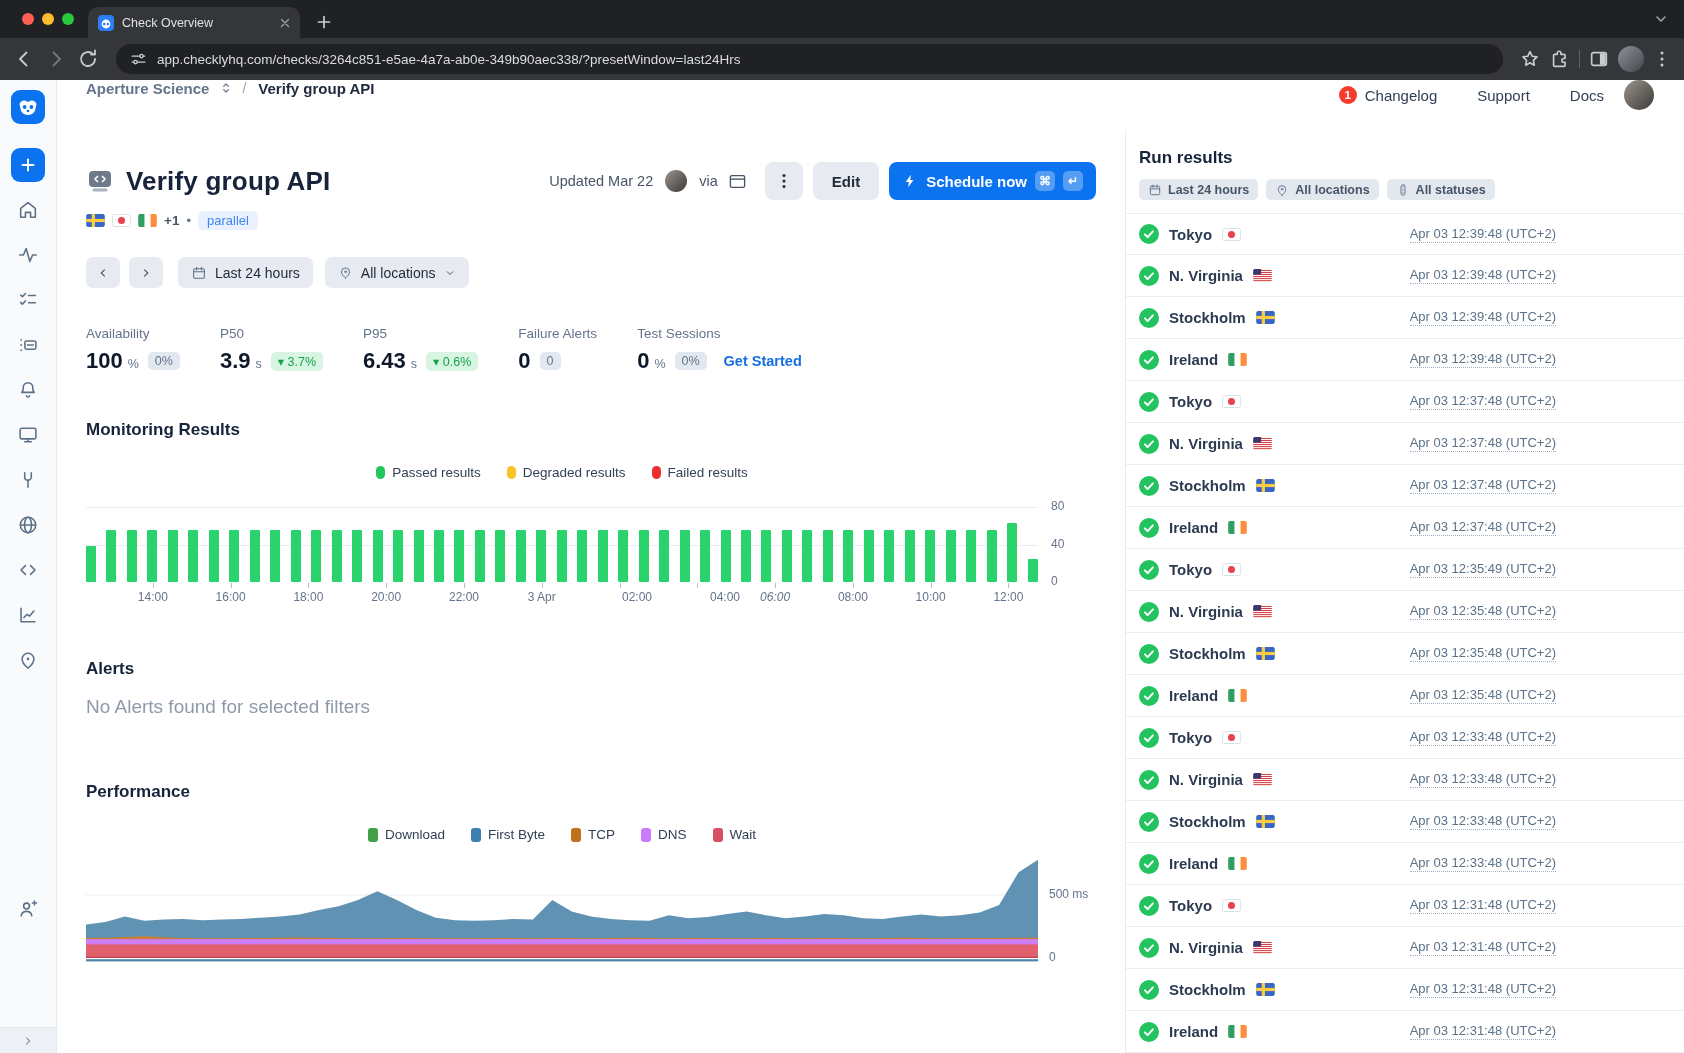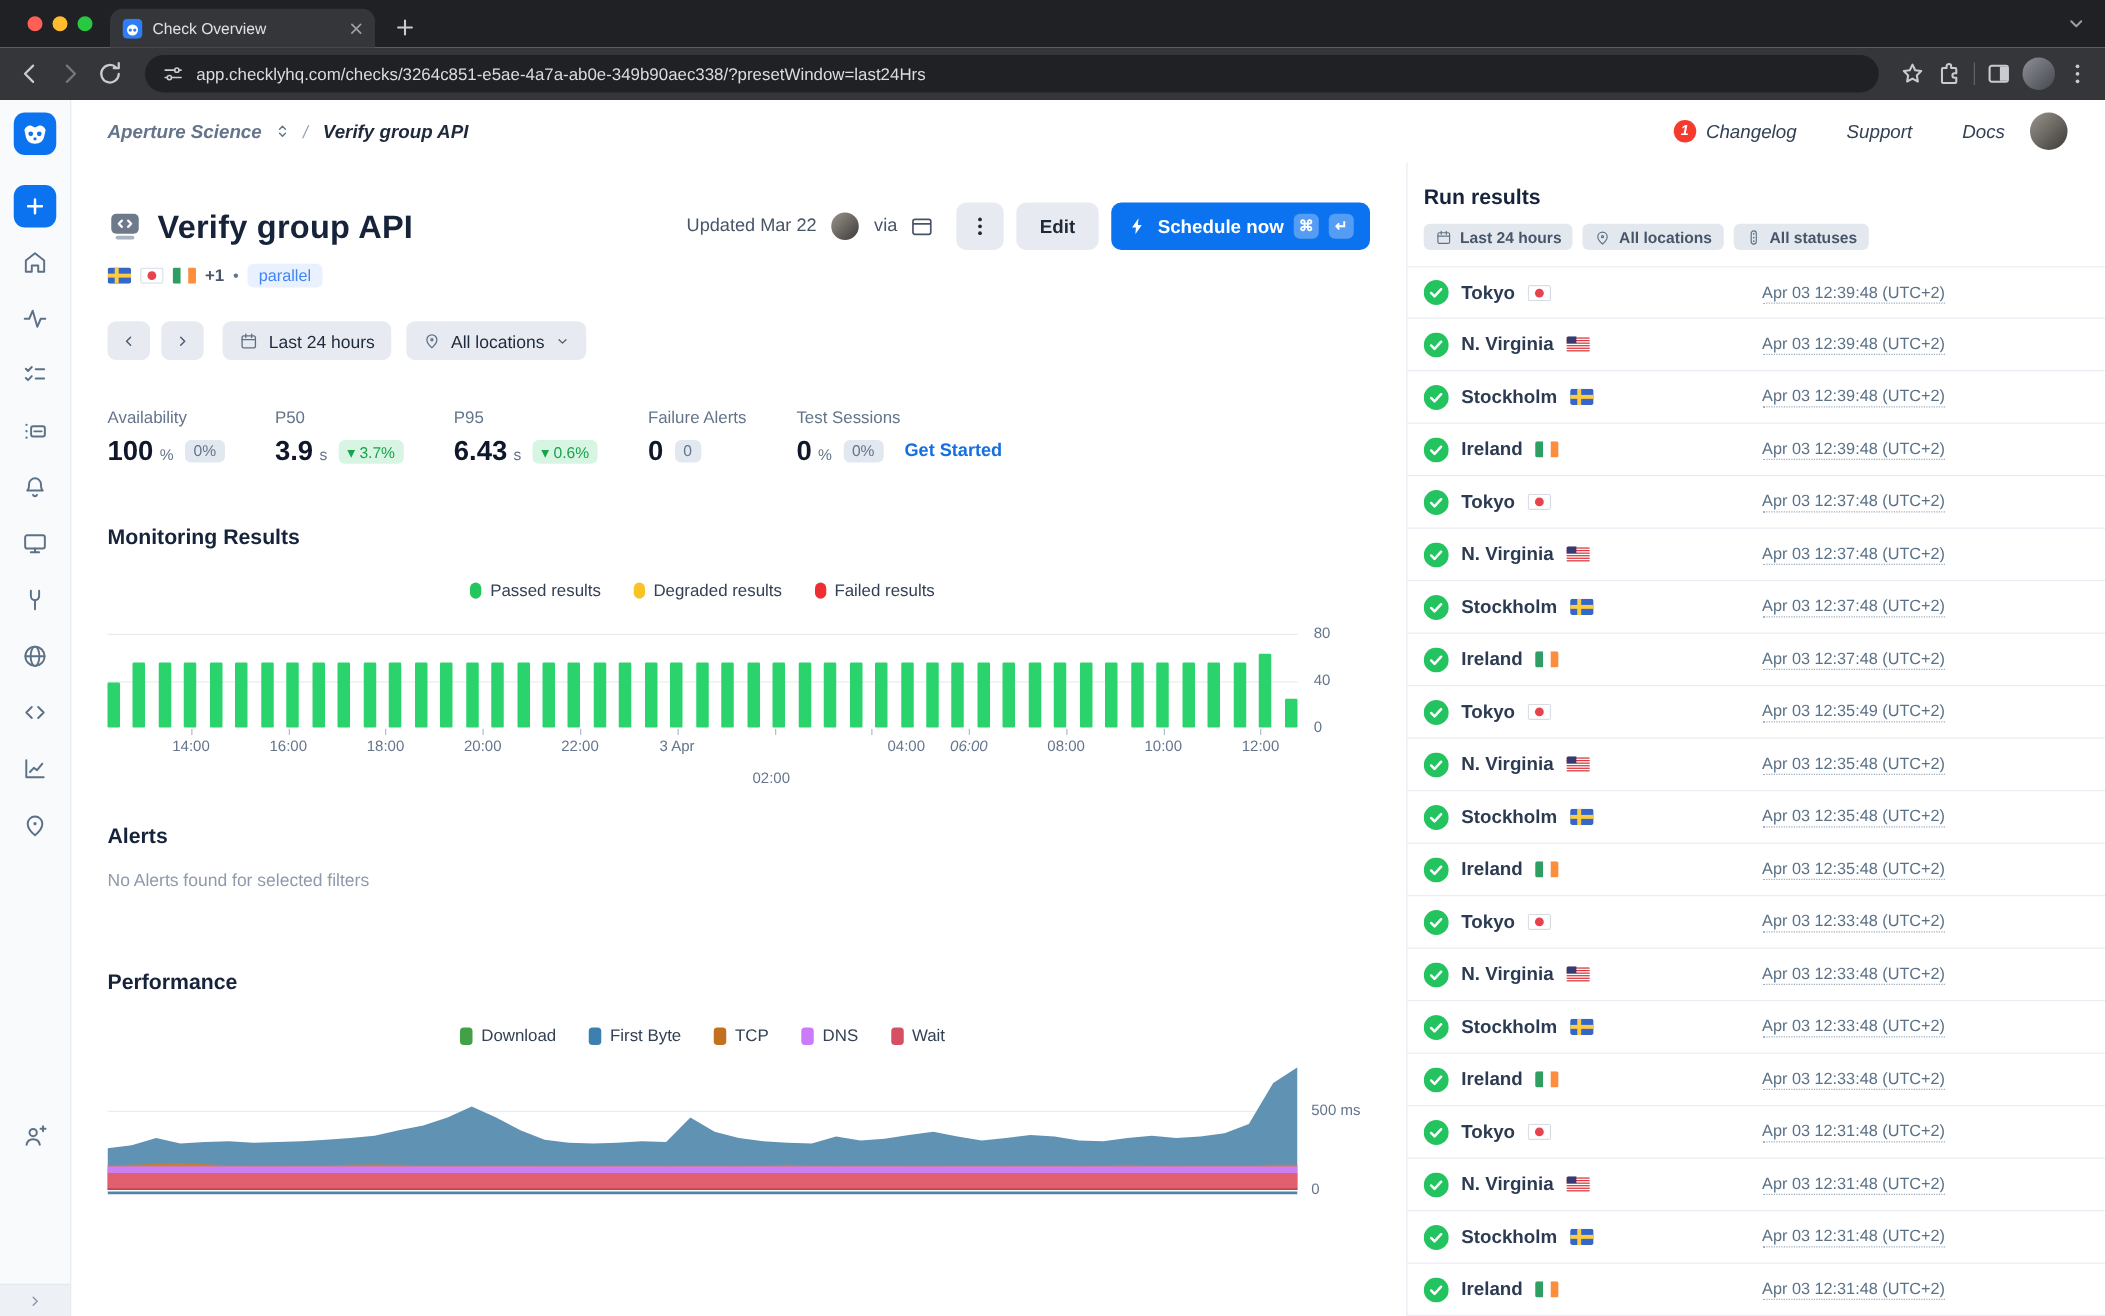--- a/index.html
+++ b/index.html
@@ -32,21 +32,21 @@
   .rail-new { width:34px; height:34px; border-radius:9px; background:#0b72f0; margin-top:24px;
     display:grid; place-items:center; }
   .rail-icons { display:flex; flex-direction:column; gap:9px; margin-top:10px; align-items:center; }
   .rail-btn { width:36px; height:36px; display:grid; place-items:center; border-radius:8px; }
   .ric { width:22px; height:22px; stroke:#5d7186; fill:none; stroke-width:1.7; stroke-linecap:round; stroke-linejoin:round; }
   .rail-bottom { margin-top:auto; display:flex; flex-direction:column; align-items:center; width:100%; }
   .rail-invite { margin-bottom:100px; }
   .rail-collapse { width:100%; height:26px; background:#edf1f5; border-top:1px solid #e3e8ee; display:grid; place-items:center; }
 
   .workspace { flex:1; display:flex; flex-direction:column; min-width:0; }
-  .topbar { height:50px; display:flex; align-items:center; padding:0 30px 0 29px; flex:none;font-style:italic; }
+  .topbar { height:50px; display:flex; align-items:flex-start; padding:0 30px 0 29px; flex:none; }
   .crumb-account { color:#64748b; font-weight:700; font-size:15px; }
   .swap { margin:0 8px 0 9px; }
   .crumb-sep { color:#94a3b8; font-size:14px; margin-right:12px; }
   .crumb-page { color:#1e293b; font-weight:700; font-size:15px; }
   .topbar-right { margin-left:auto; display:flex; align-items:center; gap:20px; }
   .badge-red { min-width:18px; height:18px; border-radius:50%; background:#f43b2d; color:#fff;
     font-size:11.5px; font-weight:700; display:grid; place-items:center; margin-right:-12px; }
   .nav-link { color:#334155; font-size:15px; cursor:pointer; }
   .topbar-avatar { width:30px; height:30px; border-radius:50%; background:linear-gradient(135deg,#9a948c,#3c3a38); }
 
@@ -103,21 +103,21 @@
   .mon-chart { position:relative; margin-top:27px; width:1009px; height:100px; }
   .gridline { position:absolute; left:0; width:952px; height:1px; background:#e9edf2; }
   .mon-bars { position:absolute; left:0; top:0; width:952px; height:75px; display:flex;
     justify-content:space-between; align-items:flex-end; }
   .mon-bar { width:10px; border-radius:1px; }
   .mon-ylabel { position:absolute; left:965px; font-size:12px; color:#64748b; transform:translateY(-55%); }
   .mon-xlabel { position:absolute; top:83px; font-size:12px; color:#64748b; transform:translateX(-50%); white-space:nowrap; }
   .mon-tick { position:absolute; top:76px; width:1px; height:5px; background:#b3bfcc; }
 
   .sec-alerts { margin-top:52px; }
-  .alerts-empty { margin-top:17px; font-size:14px; color:#8e9aab; }
+  .alerts-empty { margin-top:17px; font-size:19px; color:#8e9aab; }
 
   .sec-perf { margin-top:64px; }
   .endpoint-row { margin-top:23px; display:flex; align-items:center; gap:7px; }
   .endpoint { font-size:15px; font-weight:700; color:#16233a; }
   .help-circ { width:16px; height:16px; border-radius:50%; border:1.4px solid #8496ab; color:#8496ab;
     font-size:10.5px; font-weight:700; display:grid; place-items:center; }
   .perf-chart { position:relative; margin-top:16px; width:1009px; height:104px; }
   .perf-ylabel { position:absolute; left:963px; font-size:12px; color:#64748b; transform:translateY(-55%); white-space:nowrap; }
 
   
@@ -538,21 +538,21 @@
               <span class="mon-xlabel" style="left: 144.6px;">16:00</span>
               <span class="mon-tick" style="left: 222.4px;"></span>
               <span class="mon-xlabel" style="left: 222.4px;">18:00</span>
               <span class="mon-tick" style="left: 300.2px;"></span>
               <span class="mon-xlabel" style="left: 300.2px;">20:00</span>
               <span class="mon-tick" style="left: 378px;"></span>
               <span class="mon-xlabel" style="left: 378px;">22:00</span>
               <span class="mon-tick" style="left: 455.7px;"></span>
               <span class="mon-xlabel" style="left: 455.7px;">3 Apr</span>
               <span class="mon-tick" style="left: 533.5px;"></span>
-              <span class="mon-xlabel" style="left: 531px; margin-top: 25px;">02:00</span>
+              <span class="mon-xlabel" style="left: 551px;">02:00</span>
               <span class="mon-tick" style="left: 611.3px;"></span>
               <span class="mon-xlabel" style="left: 639px;">04:00</span>
               <span class="mon-tick" style="left: 689.1px;"></span>
               <span class="mon-xlabel" style="left: 689.1px; font-style: italic;">06:00</span>
               <span class="mon-tick" style="left: 766.9px;"></span>
               <span class="mon-xlabel" style="left: 766.9px;">08:00</span>
               <span class="mon-tick" style="left: 844.6px;"></span>
               <span class="mon-xlabel" style="left: 844.6px; text-align: right;">10:00</span>
               <span class="mon-tick" style="left: 922.4px;"></span>
               <span class="mon-xlabel" style="left: 922.4px;">12:00</span>

